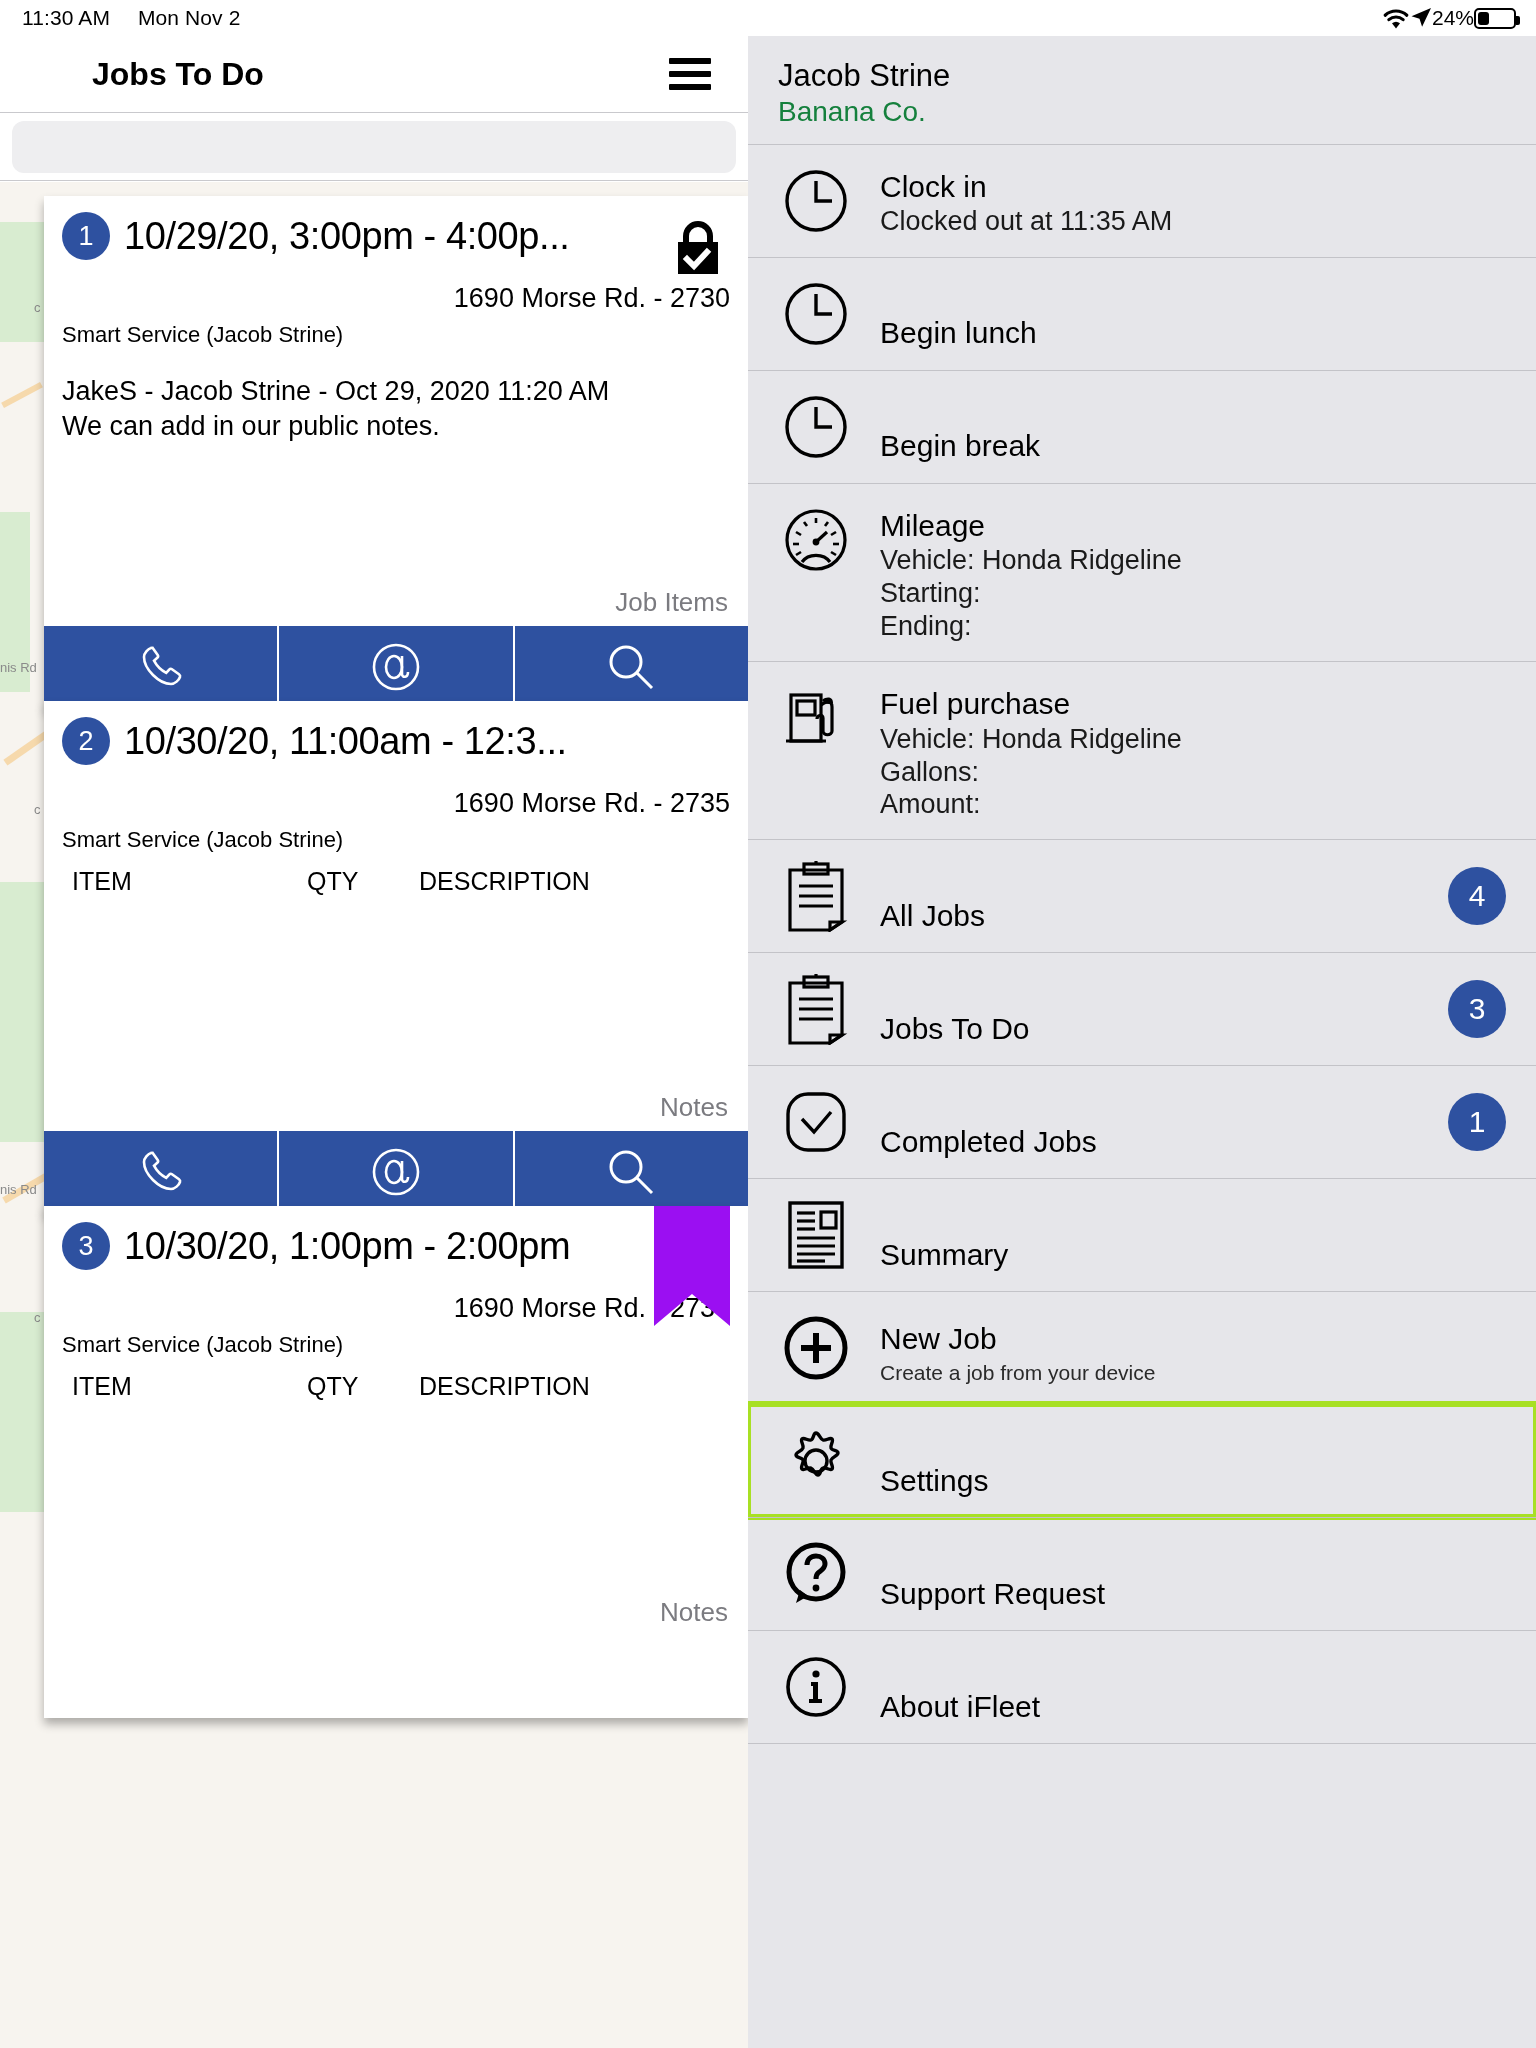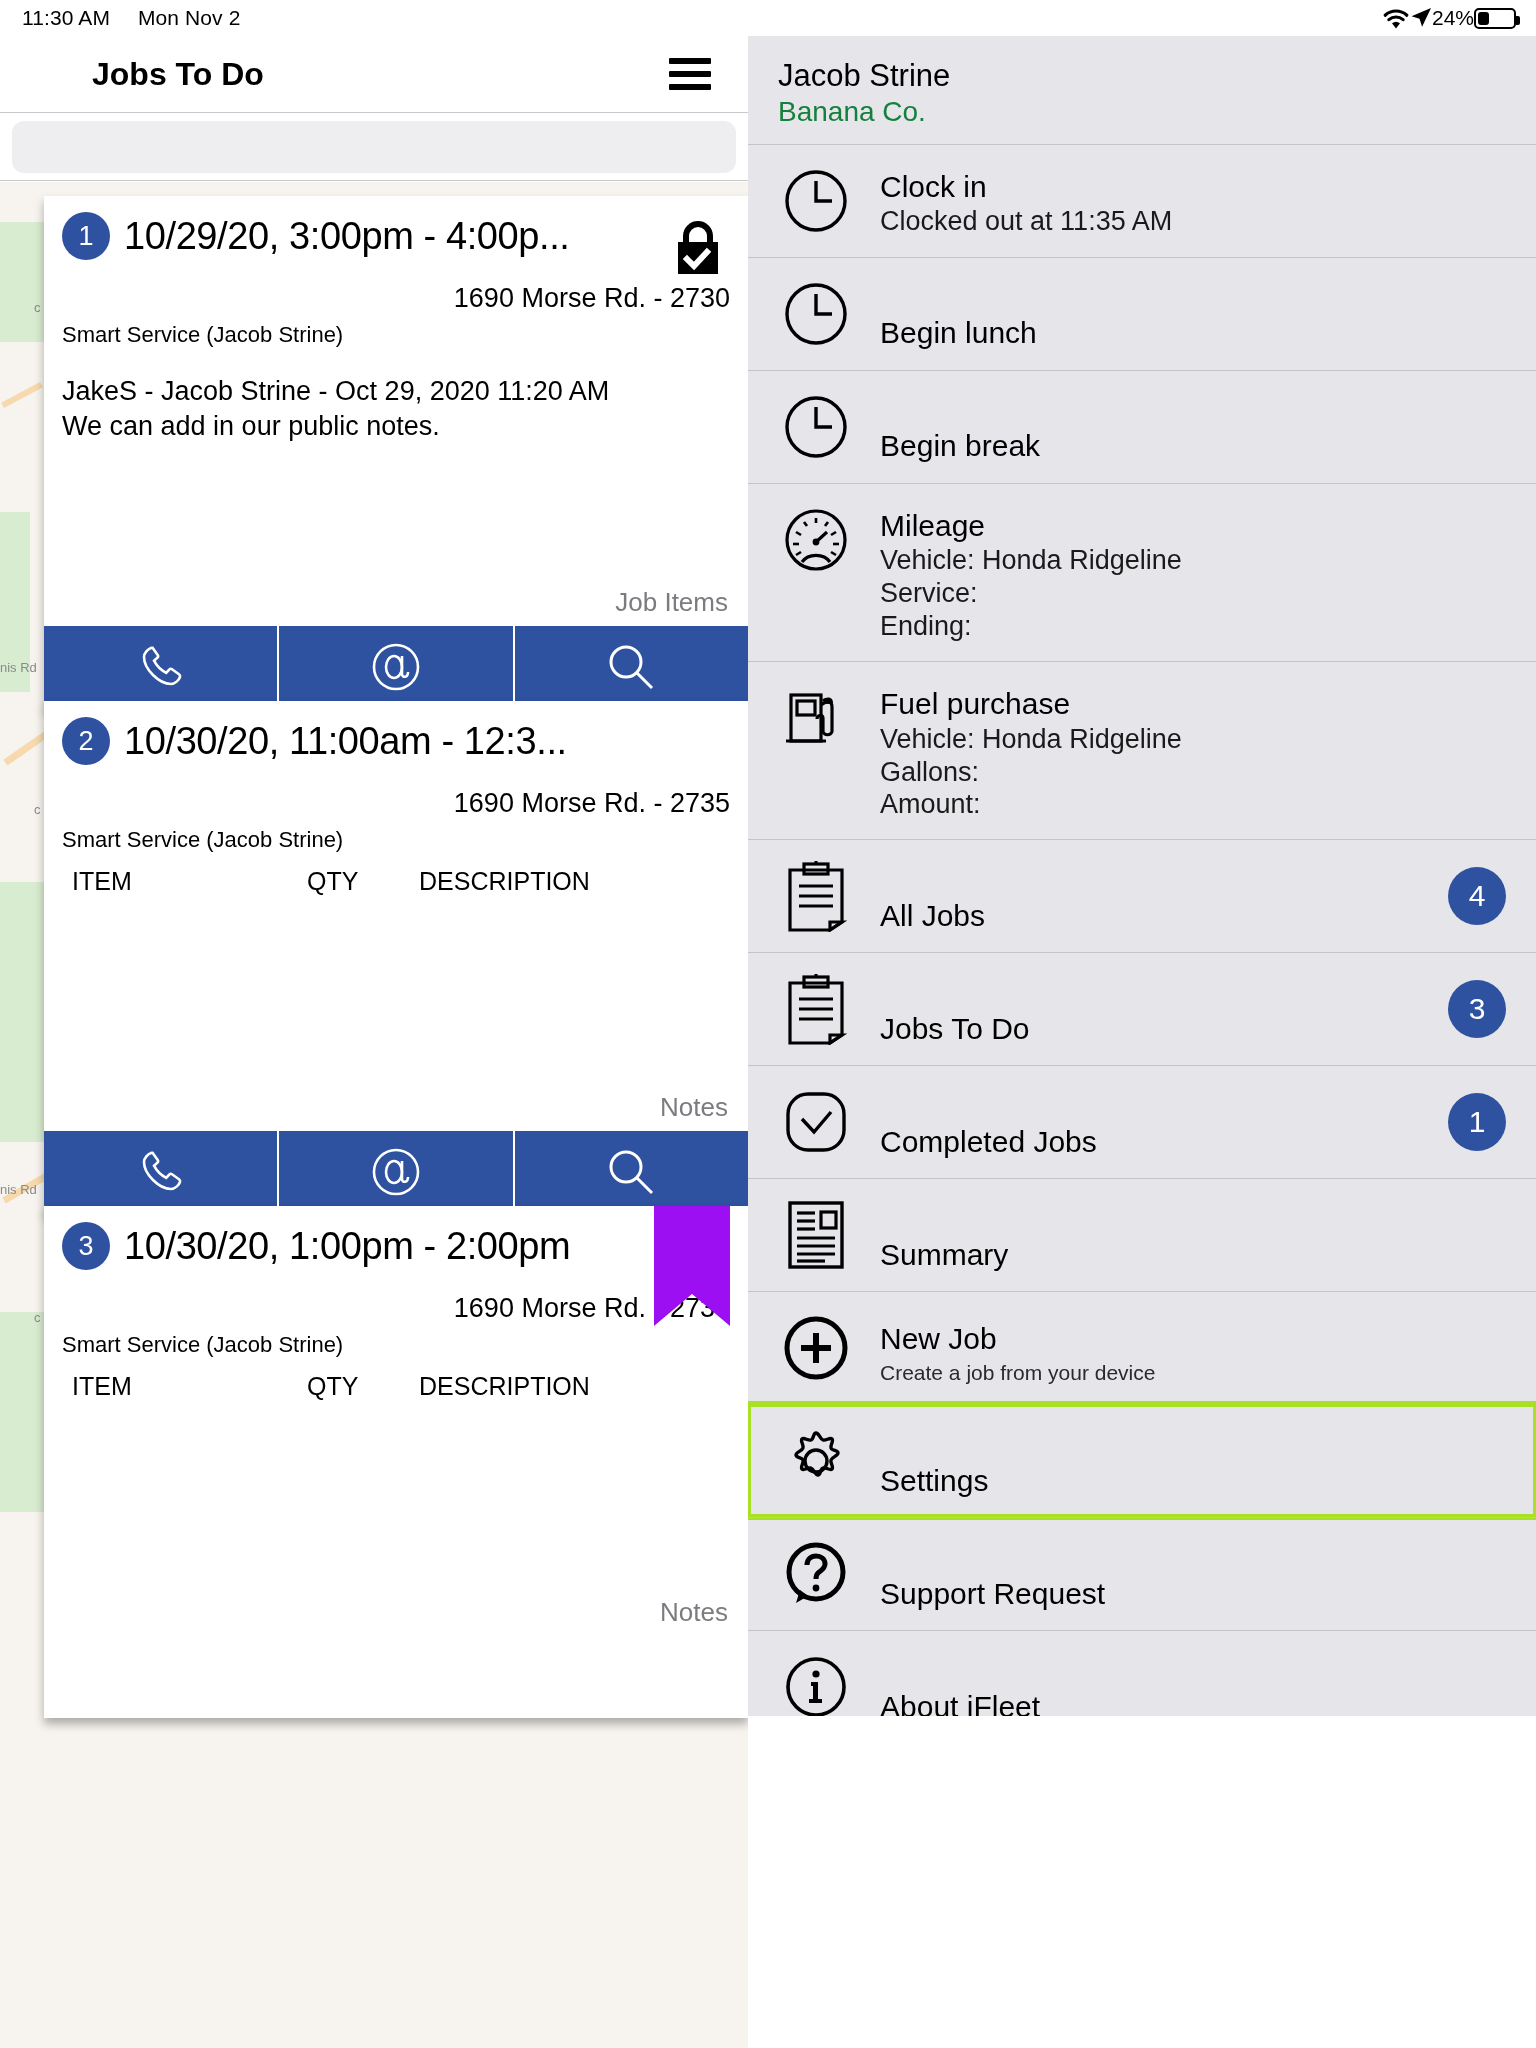--- a/index.html
+++ b/index.html
@@ -93,21 +93,21 @@
     flex:1; display:flex; align-items:center; justify-content:center;
     border-right:2px solid #ffffff; color:#fff;
   }
   .actionbar .act:last-child{ border-right:none; }
 
   .lock-icon{ position:absolute; right:22px; top:22px; }
   .flag-icon{ position:absolute; right:18px; top:0px; }
 
   
   #sidebar{
-    position:absolute; left:748px; top:36px; width:788px; height:1680px;
+    position:absolute; left:748px; top:36px; width:788px; height:2012px;
     background:#e6e6ea; overflow:hidden;
   }
   #sb-header{ padding:22px 0 16px 30px; }
   #sb-header .uname{ font-size:31px; color:#000; line-height:1.18;}
   #sb-header .ucomp{ font-size:28px; color:#15803d; line-height:1.18;}
 
   .sb-row{
     display:flex; align-items:flex-start; gap:26px;
     padding:18px 24px 18px 30px;
     border-top:1px solid #c3c3c8;
@@ -352,21 +352,21 @@
         <line x1="54" y1="26" x2="49" y2="29" stroke="#000" stroke-width="2.6"></line>
         <line x1="11" y1="38" x2="17" y2="38" stroke="#000" stroke-width="2.6"></line>
         <line x1="57" y1="38" x2="51" y2="38" stroke="#000" stroke-width="2.6"></line>
         <line x1="14" y1="49" x2="19" y2="46" stroke="#000" stroke-width="2.6"></line>
         <line x1="54" y1="49" x2="49" y2="46" stroke="#000" stroke-width="2.6"></line>
       </svg>
     </div>
     <div class="txt">
       <div class="lbl">Mileage</div>
       <div class="sub">Vehicle: Honda Ridgeline</div>
-      <div class="sub">Service:</div>
+      <div class="sub">Starting:</div>
       <div class="sub">Ending:</div>
     </div>
   </div>
 
   <div class="sb-row">
     <div class="ico">
       <svg width="68" height="68" viewBox="0 0 68 68">
         <rect x="9" y="11" width="30" height="46" fill="none" stroke="#000" stroke-width="3.2"></rect>
         <rect x="15" y="17" width="18" height="14" fill="none" stroke="#000" stroke-width="3.2"></rect>
         <line x1="4" y1="57" x2="44" y2="57" stroke="#000" stroke-width="3.2"></line>

